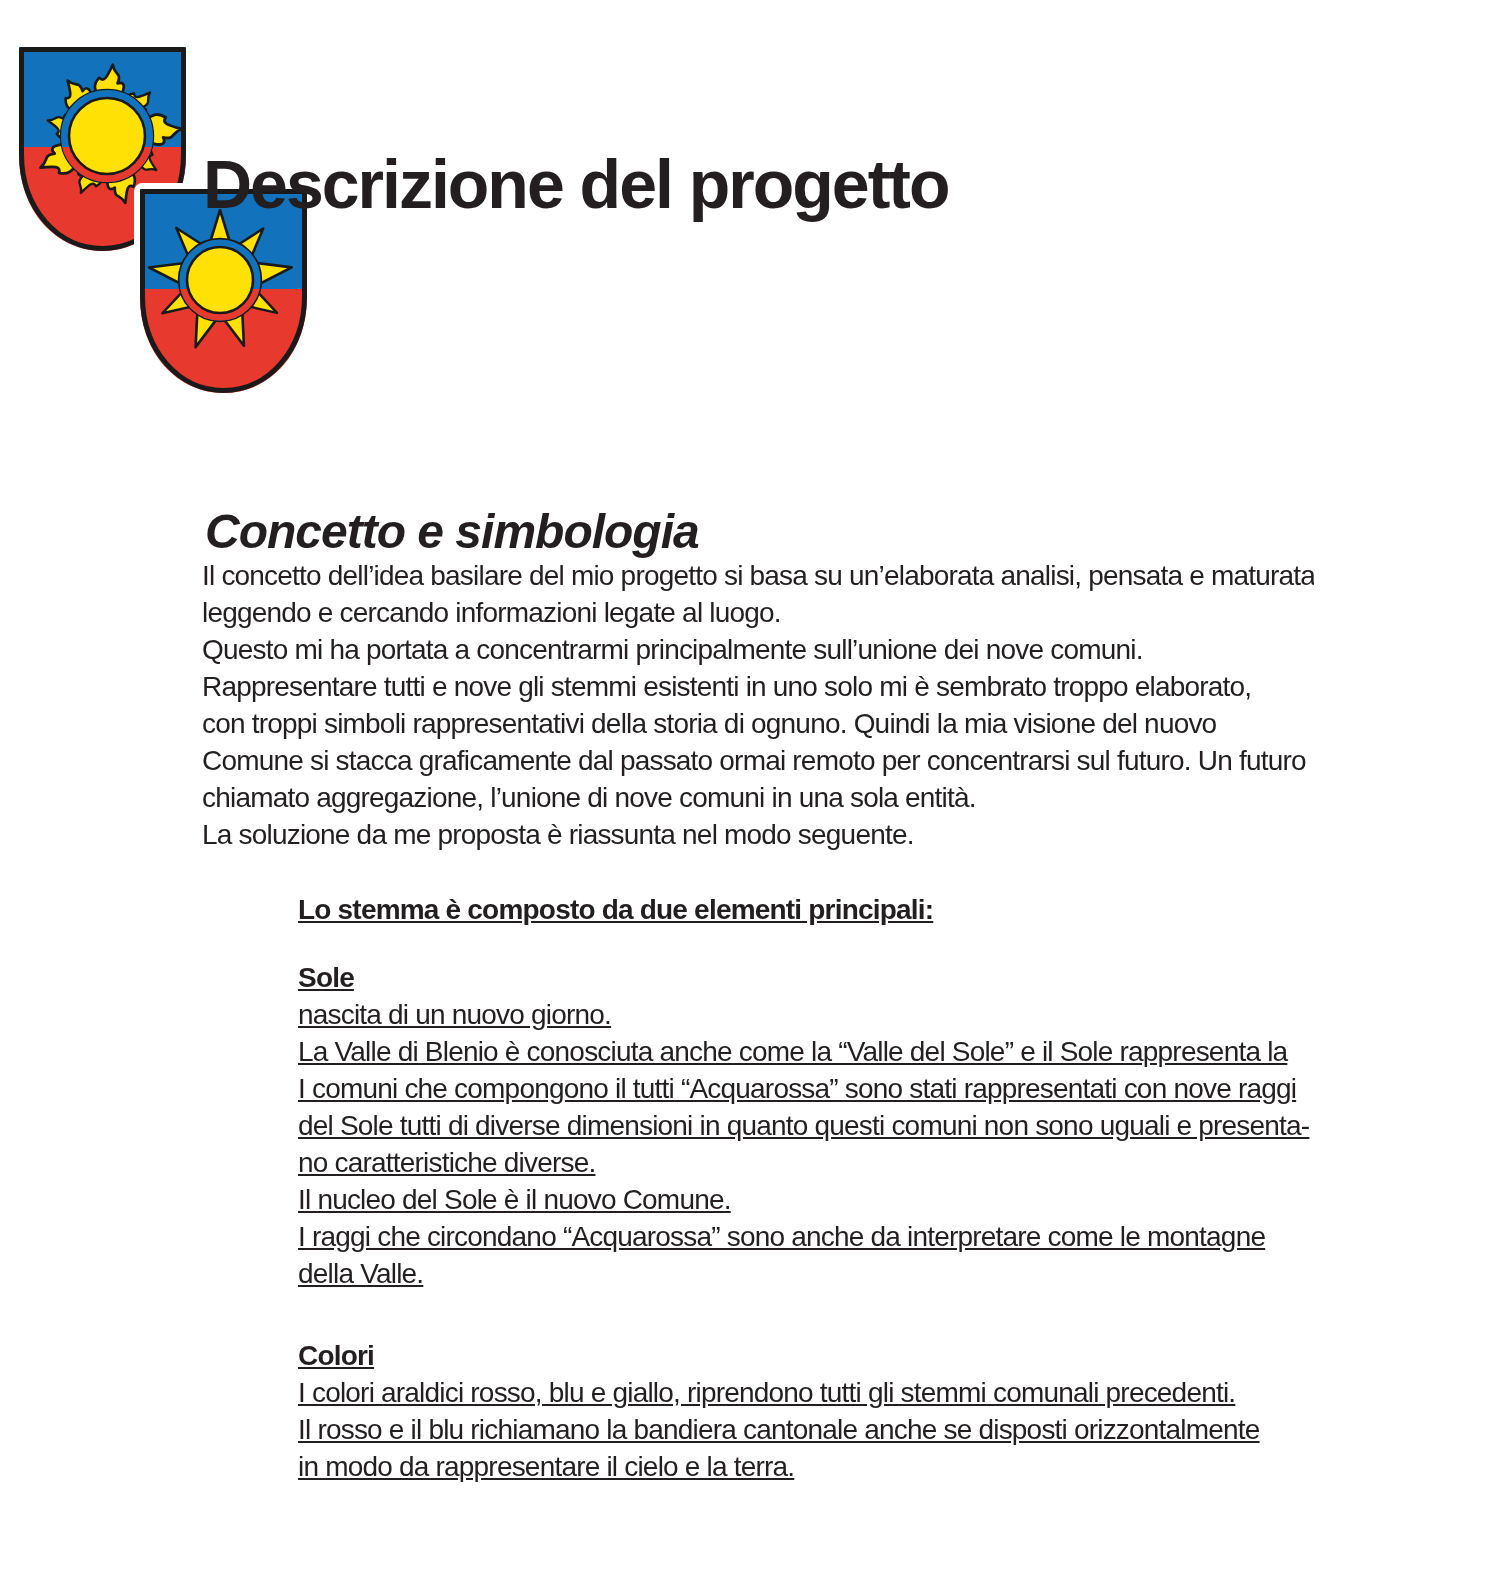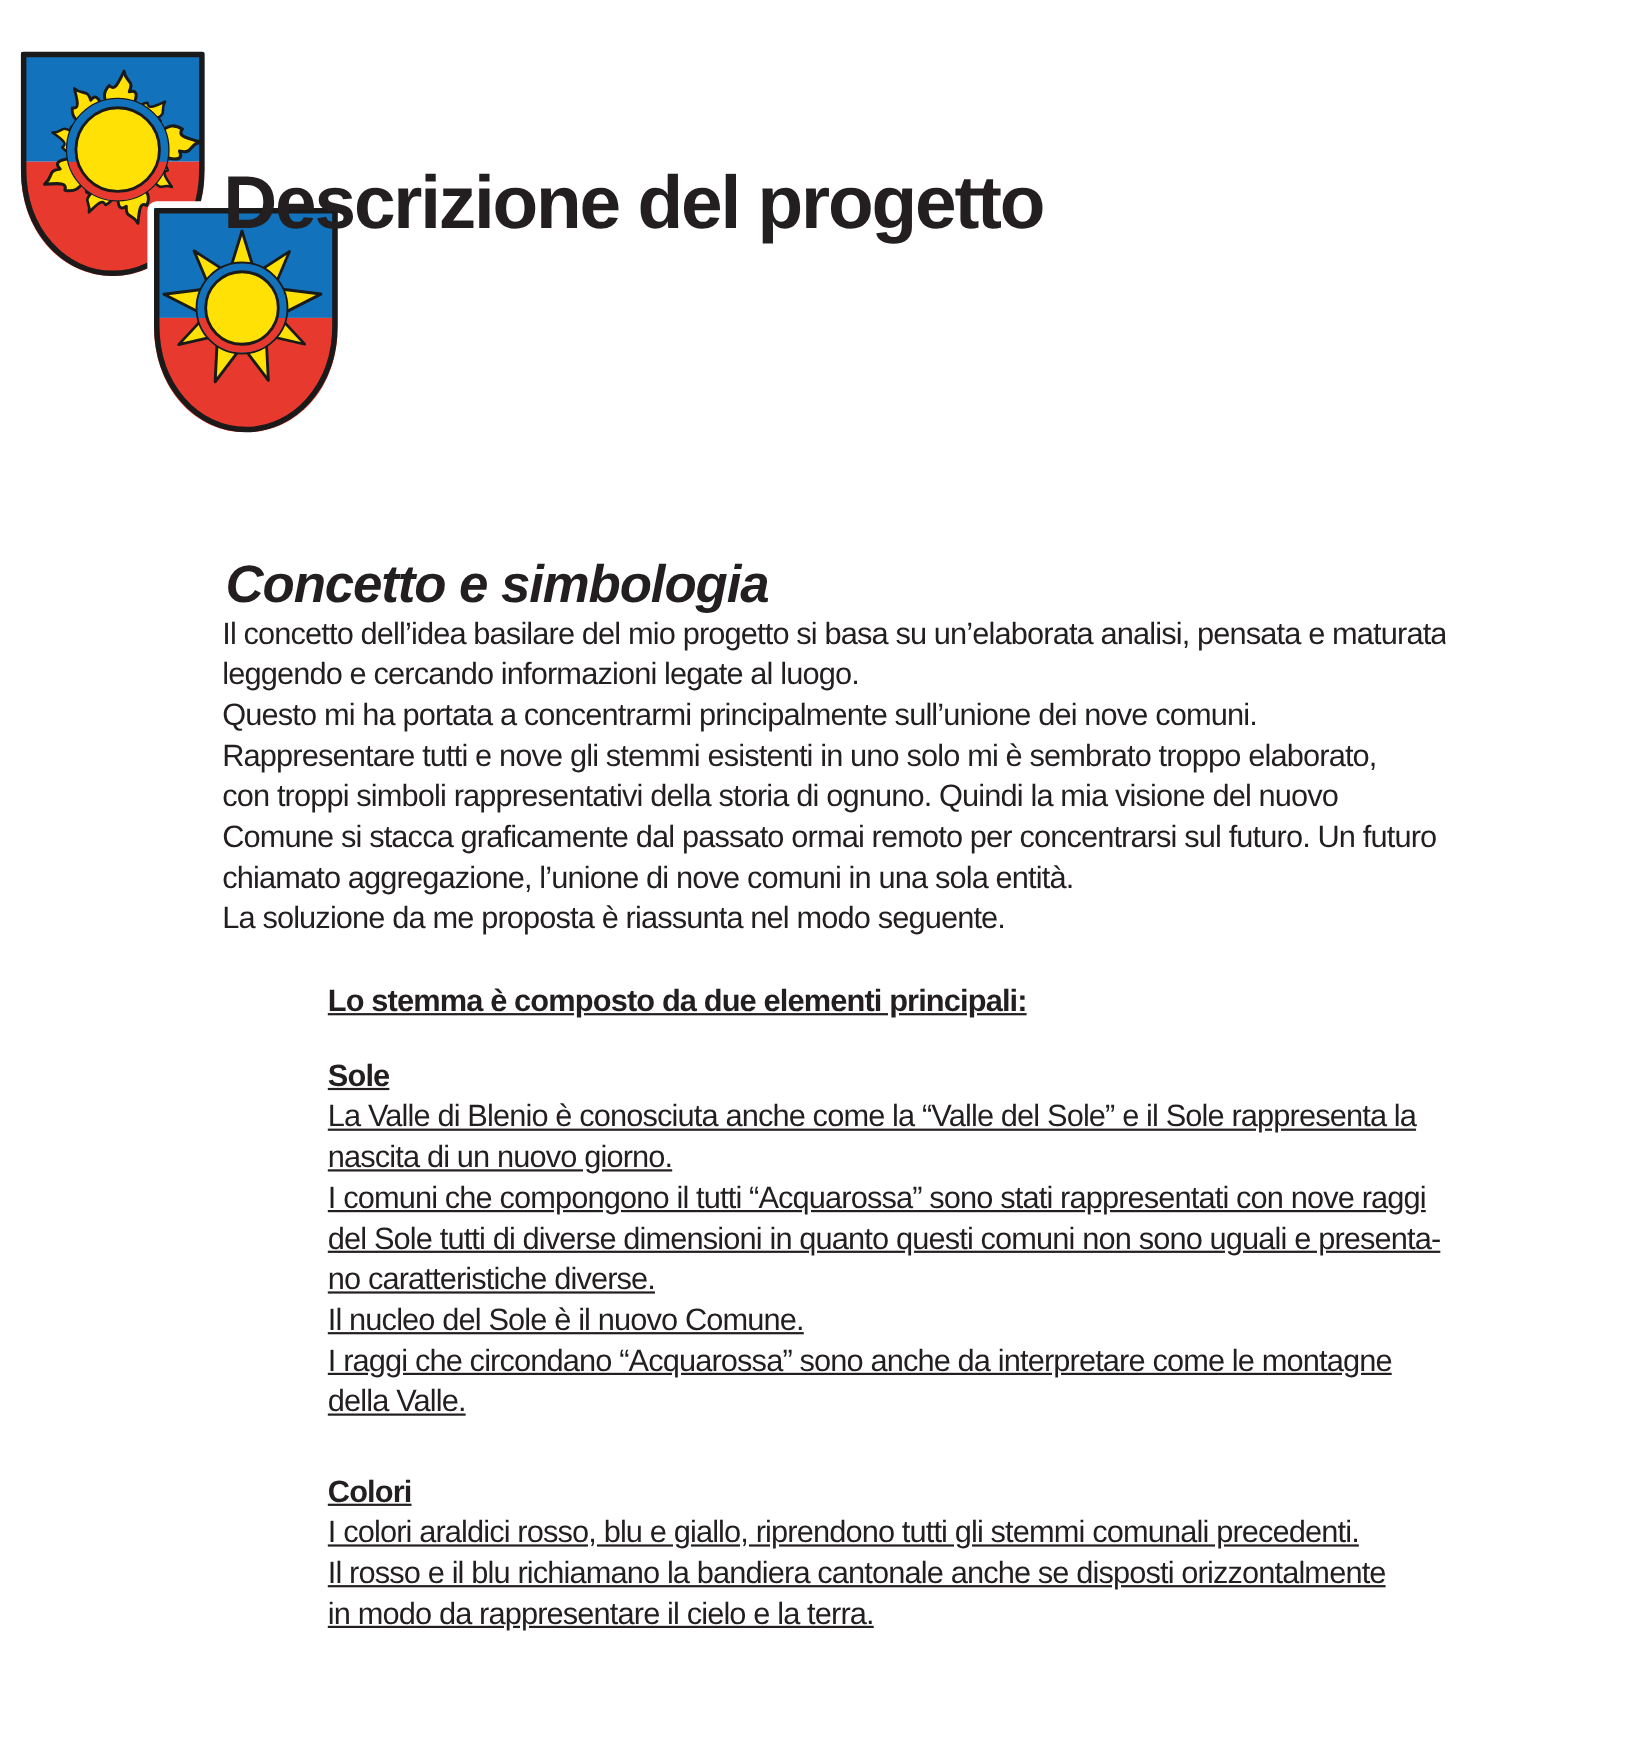--- a/index.html
+++ b/index.html
@@ -138,22 +138,22 @@
       <div class="line">Comune si stacca graficamente dal passato ormai remoto per concentrarsi sul futuro. Un futuro</div>
       <div class="line">chiamato aggregazione, l’unione di nove comuni in una sola entità.</div>
       <div class="line">La soluzione da me proposta è riassunta nel modo seguente.</div>
     </div>
 
   <div class="block bodytext">
     <div class="line bold">Lo stemma è composto da due elementi principali:</div>
     <div class="sp-a"></div>
     <div class="line bold">Sole</div>
     <div>
+        <div class="line">nascita di un nuovo giorno.</div>
         <div class="line">La Valle di Blenio è conosciuta anche come la “Valle del Sole” e il Sole rappresenta la</div>
-        <div class="line">nascita di un nuovo giorno.</div>
         <div class="line">I comuni che compongono il tutti “Acquarossa” sono stati rappresentati con nove raggi</div>
         <div class="line">del Sole tutti di diverse dimensioni in quanto questi comuni non sono uguali e presenta-</div>
         <div class="line">no caratteristiche diverse.</div>
         <div class="line">Il nucleo del Sole è il nuovo Comune.</div>
         <div class="line">I raggi che circondano “Acquarossa” sono anche da interpretare come le montagne</div>
         <div class="line">della Valle.</div>
       </div>
     <div class="sp-b"></div>
     <div class="line bold">Colori</div>
     <div>

